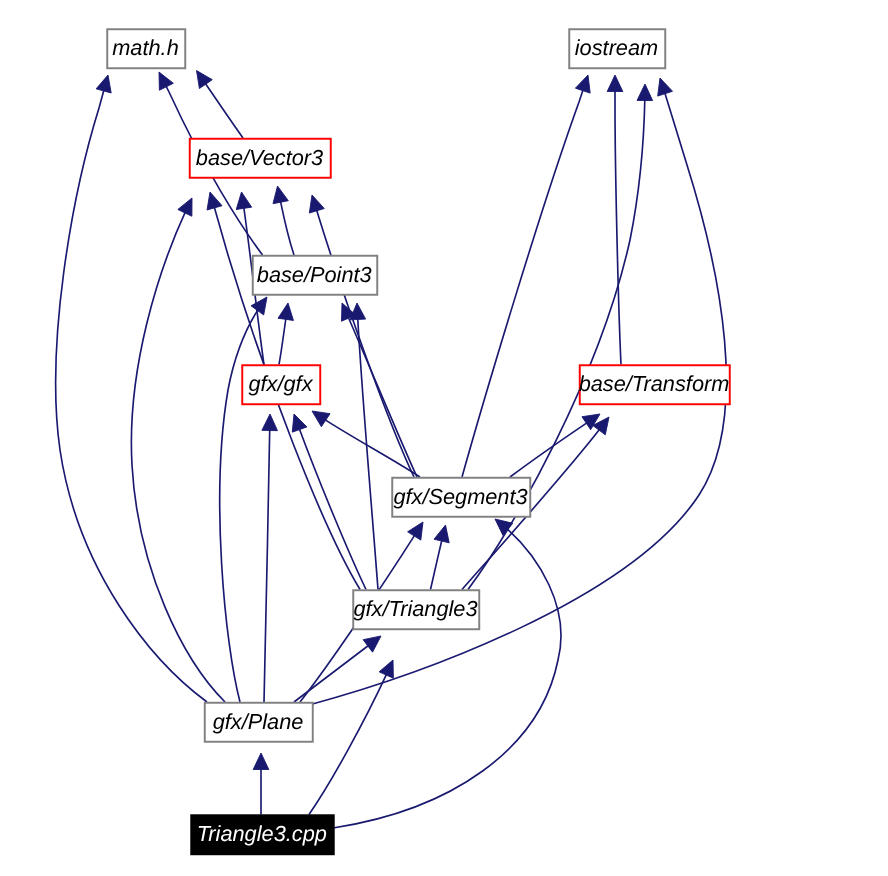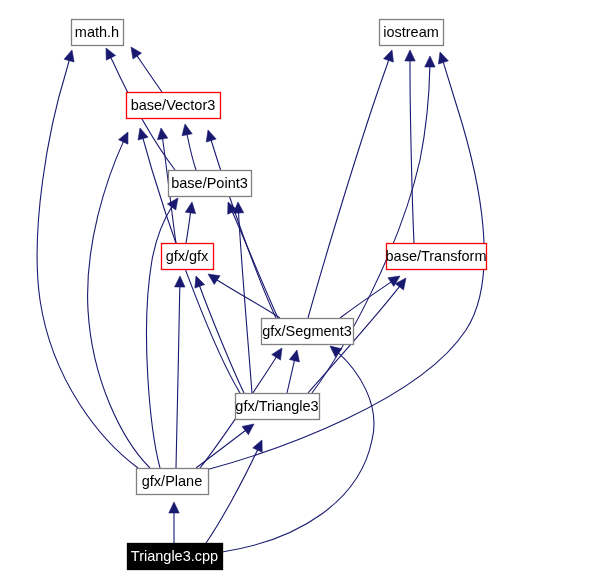--- a/index.html
+++ b/index.html
@@ -7,20 +7,21 @@
     padding: 0;
     background: #ffffff;
   }
   #graph-page {
     position: relative;
     width: 592px;
     height: 584px;
     background: #ffffff;
     font-family: "Liberation Sans", sans-serif;
     overflow: hidden;
+    font-style: italic;
   }
   svg#dep-graph {
     position: absolute;
     left: 0;
     top: 0;
     width: 592px;
     height: 584px;
     display: block;
   }
   .edge-path {

